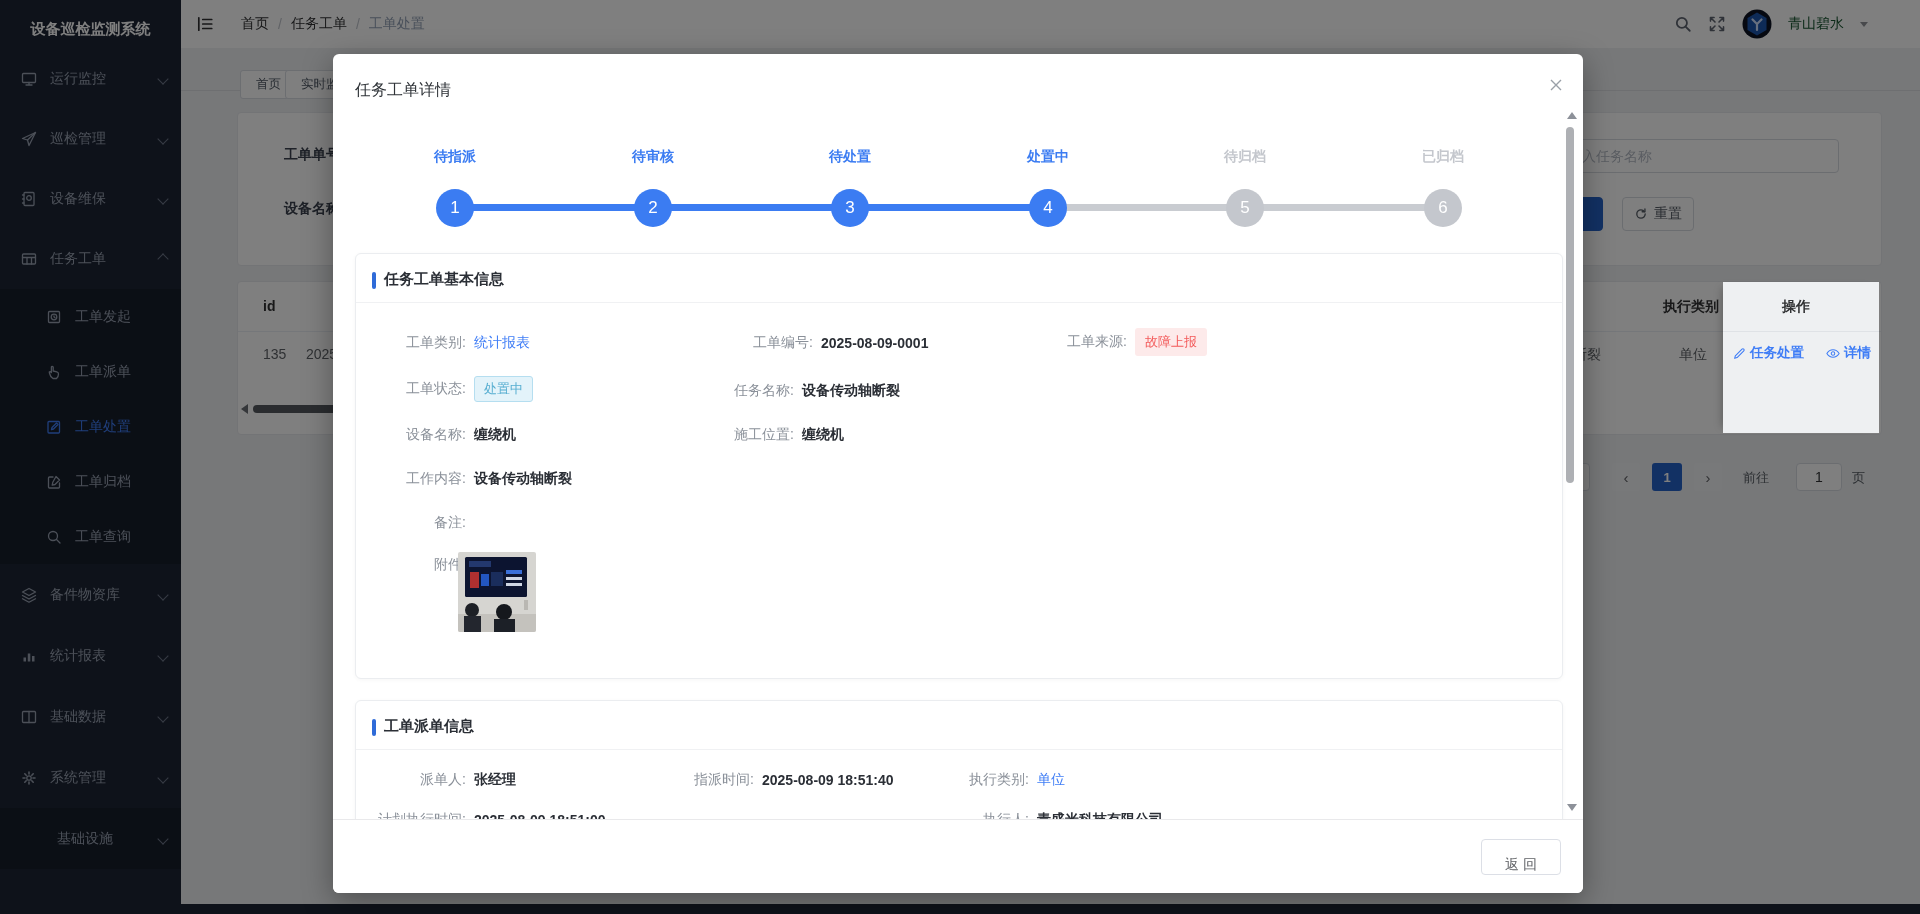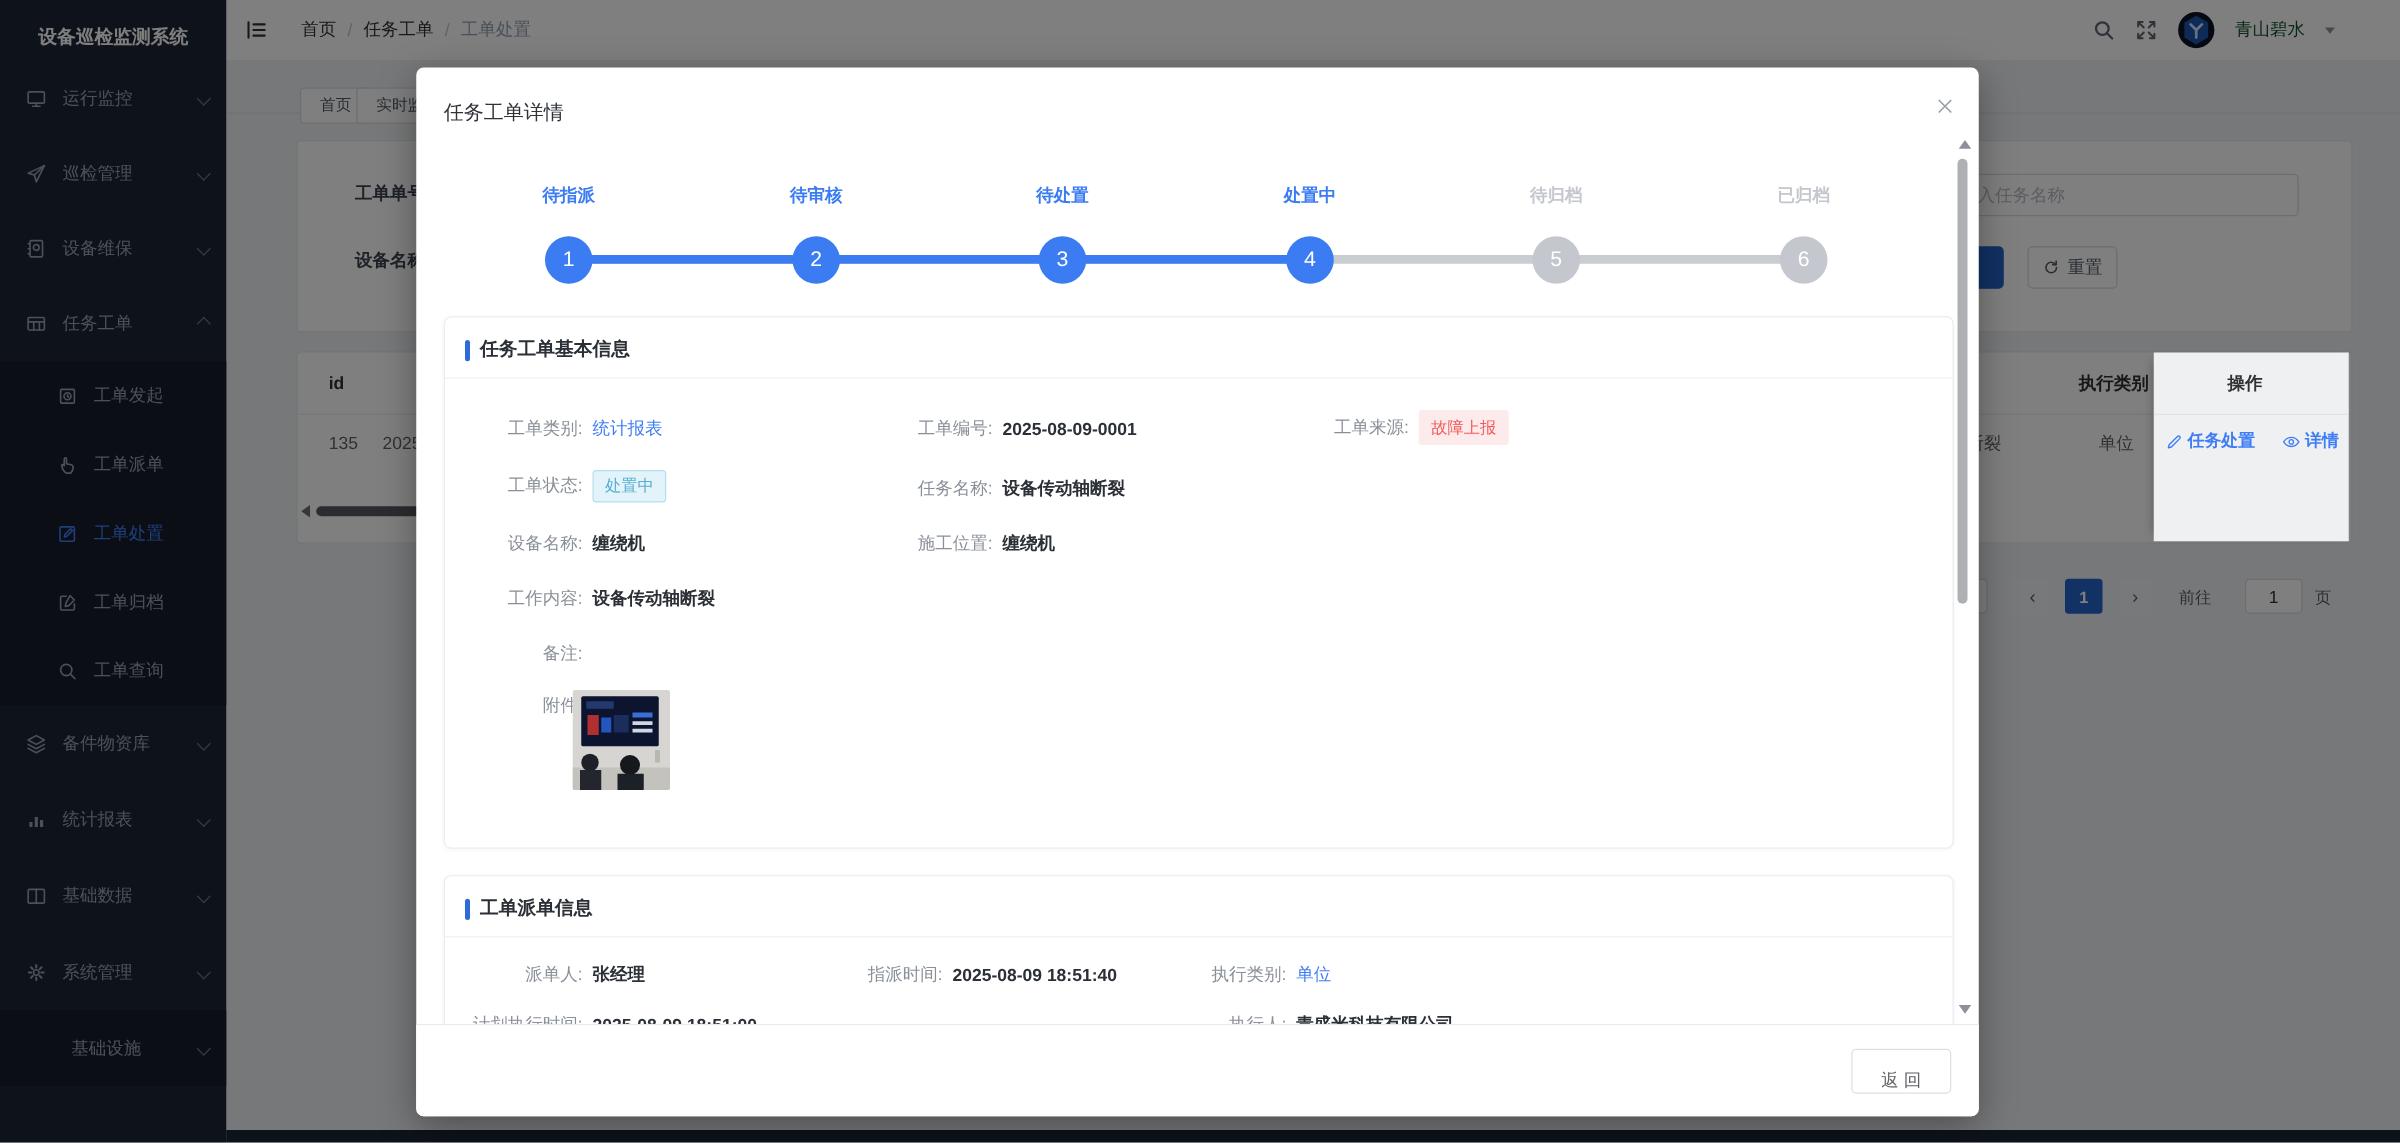--- a/index.html
+++ b/index.html
@@ -324,21 +324,21 @@
 
       <div class="m-card" style="top:139px;height:424px">
         <span class="sec-bar"></span>
         <span class="sec-title">任务工单基本信息</span>
         <div class="sec-div"></div>
 
         <div class="fld" style="left:14px;top:80px">
             <span class="fl">工单类别:</span>
             <span class="fv link">统计报表</span>
           </div>
-        <div class="fld" style="left:342px;top:80px">
+        <div class="fld" style="left:361px;top:80px">
             <span class="fl">工单编号:</span>
             <span class="fv">2025-08-09-0001</span>
           </div>
         <div class="fld" style="left:675px;top:74px">
             <span class="fl">工单来源:</span>
             <span class="badge-danger">故障上报</span>
           </div>
 
         <div class="fld" style="left:14px;top:122px">
             <span class="fl">工单状态:</span>

